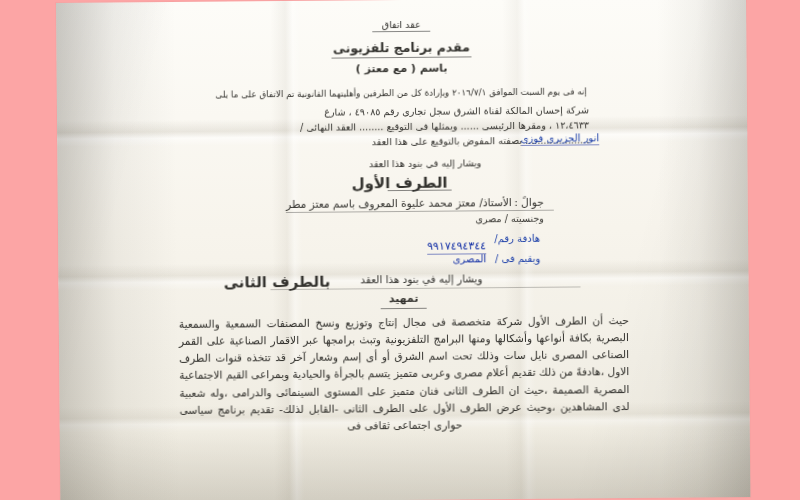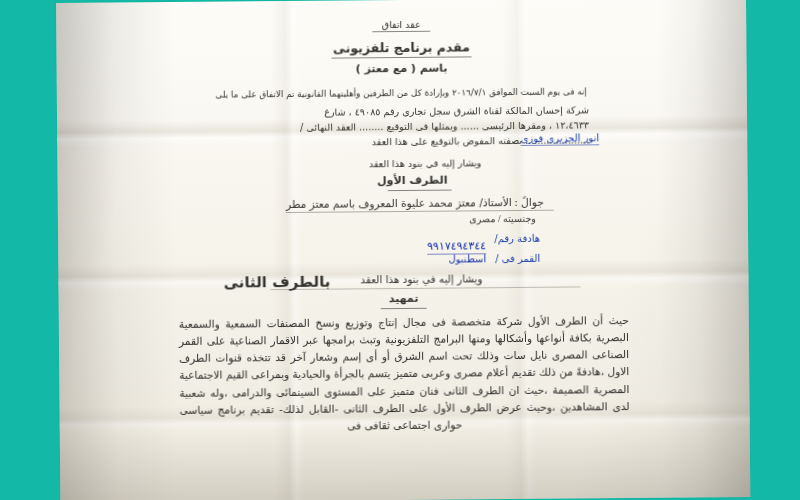--- a/index.html
+++ b/index.html
@@ -10,21 +10,21 @@
   body {
     width: 800px;
     height: 500px;
     overflow: hidden;
     font-family: "DejaVu Sans", sans-serif;
   }
   #scene {
     position: relative;
     width: 800px;
     height: 500px;
-    background: #14b8a6;
+    background: #fca5a5;
     overflow: hidden;
   }
   
   .page-sheet {
     position: absolute;
     left: 56px;
     top: 0px;
     width: 690px;
     height: 500px;
     background:
@@ -170,34 +170,34 @@
 
     <div class="line t-body-sm" style="top:88px; right:160px;">إنه فى يوم السبت الموافق  ٢٠١٦/٧/١  وبإرادة كل من الطرفين وأهليتهما القانونية تم الاتفاق على ما يلى</div>
 
     <div class="line t-body" style="top:106px; right:158px;">شركة إحسان المالكة لقناة الشرق  سجل تجارى رقم ٤٩٠٨٥ ، شارع</div>
     <div class="line t-body" style="top:121px; right:158px;">١٢،٤٦٣٣ ، ومقرها الرئيسى ...... ويمثلها فى التوقيع ........ العقد النهائى /</div>
     <div class="line t-body" style="top:136px; right:158px;">..................... بصفته المفوض بالتوقيع على هذا العقد</div>
 
     <div class="line handwrite underline-hw" style="top:134px; right:148px;">انور الجزيرى فوزى</div>
 
     <div class="line t-body" style="top:158px; right:266px;">ويشار إليه في بنود هذا العقد</div>
-    <div class="line t-sub" style="top:174px; right:300px; font-size:11px;">الطرف الأول</div>
+    <div class="line t-sub" style="top:174px; right:300px; font-size:15px;">الطرف الأول</div>
     <div class="rule" style="left:330px; top:190px; width:64px;"></div>
 
     <div class="line t-body" style="top:196px; right:204px; font-size:10.6px;">جوالً :</div>
     <div class="line t-body" style="top:196px; right:236px; font-size:10.6px;">الأستاذ/ معتز محمد عليوة المعروف باسم معتز مطر</div>
     <div class="rule" style="left:228px; top:211px; width:268px; opacity:.65;"></div>
 
-    <div class="line t-body" style="top:214px; right:212px;font-family:Liberation Serif, serif;">وجنسيته / مصرى</div>
+    <div class="line t-body" style="top:214px; right:204px;">وجنسيته / مصرى</div>
 
     <div class="line handwrite" style="top:234px; right:208px;">هادفة رقم/</div>
     <div class="line handwrite blue-strong underline-hw" style="top:240px; right:262px; font-size:11px;">٩٩١٧٤٩٤٣٤٤</div>
 
-    <div class="line handwrite" style="top:254px; right:208px;">القمر فى /</div>
-    <div class="line handwrite blue-strong" style="top:254px; right:262px;">اسطنبول</div>
+    <div class="line handwrite" style="top:254px; right:208px;">ويقيم فى /</div>
+    <div class="line handwrite blue-strong" style="top:254px; right:262px;">المصرى</div>
 
     <div class="line t-body" style="top:272px; right:266px; font-size:10.4px;">ويشار إليه في بنود هذا العقد</div>
     <div class="line t-sub" style="top:272px; right:418px; font-size:15px;">بالطرف الثانى</div>
     <div class="rule" style="left:212px; top:288px; width:310px; opacity:.5;"></div>
 
     <div class="line center t-sub" style="top:292px; font-size:11px;">تمهيد</div>
     <div class="rule" style="left:322px; top:308px; width:46px;"></div>
 
     <div class="t-para just" style="right:120px; left:120px; top:314px;">حيث أن الطرف الأول شركة متخصصة فى مجال إنتاج وتوزيع ونسخ المصنفات السمعية والسمعية البصرية بكافة أنواعها وأشكالها ومنها البرامج التلفزيونية وتبث برامجها عبر الاقمار الصناعية على القمر الصناعى المصرى نايل سات وذلك تحت اسم الشرق أو أى إسم وشعار آخر قد تتخذه قنوات الطرف الاول ،هادفةً من ذلك تقديم أعلام مصرى وعربى متميز يتسم بالجرأة والحيادية وبمراعى القيم الاجتماعية المصرية الصميمة ،حيث ان الطرف الثانى فنان متميز على المستوى السينمائى والدرامى ،وله شعبية لدى المشاهدين ،وحيث عرض الطرف الأول على الطرف الثانى -القابل لذلك- تقديم برنامج سياسى حوارى اجتماعى ثقافى فى</div>
 

